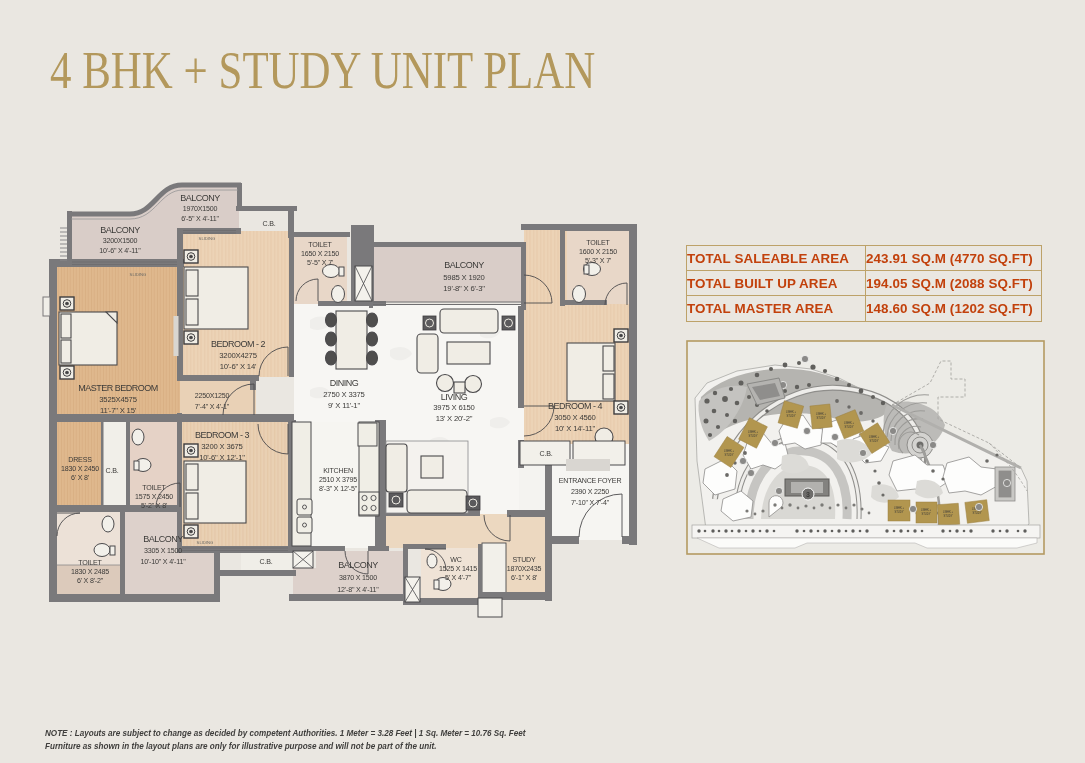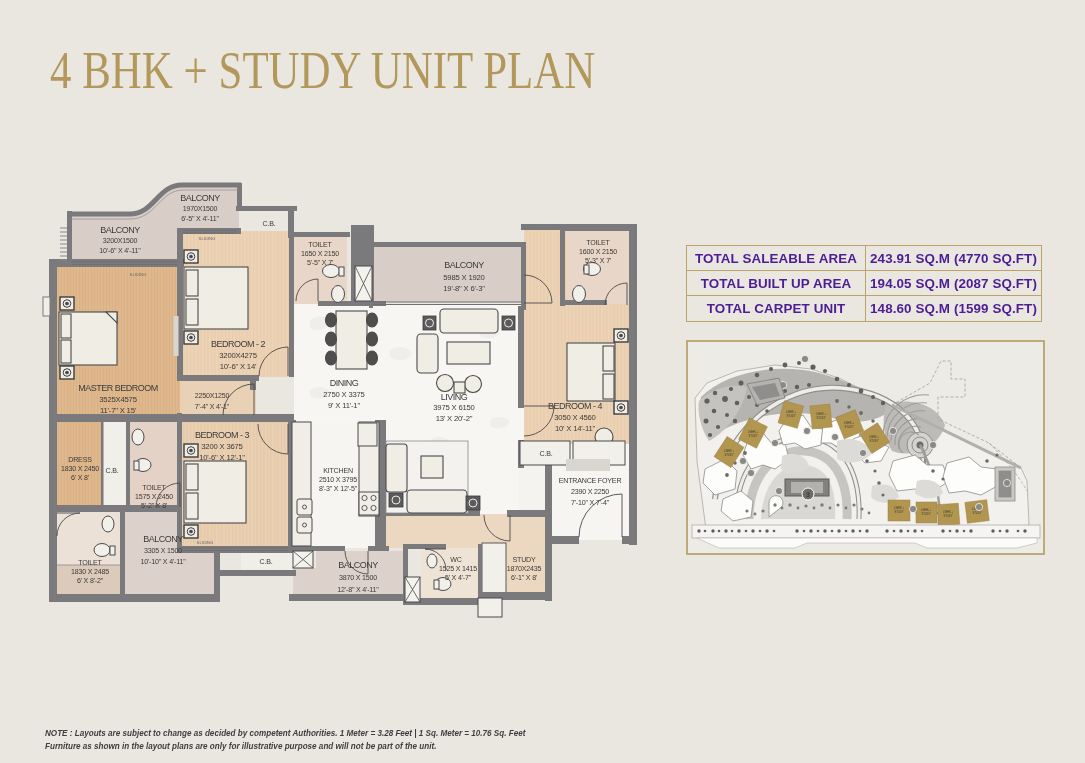--- a/index.html
+++ b/index.html
@@ -1,19 +1,19 @@
 <!DOCTYPE html>
 <html><head>
 <meta charset="utf-8">
 <style>
   html,body{margin:0;padding:0;}
   body{width:1085px;height:763px;background:#eae7e1;overflow:hidden;position:relative;font-family:"Liberation Sans",sans-serif;}
   .title{position:absolute;left:50px;top:44px;font-family:"Liberation Serif",serif;font-size:53px;color:#b3985c;white-space:nowrap;letter-spacing:0px;line-height:1;transform:scaleX(0.81);transform-origin:0 0;}
   .areatable{position:absolute;left:686px;top:245px;width:356px;border-collapse:collapse;table-layout:fixed;}
-  .areatable td{border:1.4px solid #bda269;font-size:13.4px;color:#4c1d95;text-align:center;height:24.2px;font-weight:bold;letter-spacing:0.1px;padding:0;white-space:nowrap;}
+  .areatable td{border:1.4px solid #bda269;font-size:13.4px;color:#c2410c;text-align:left;height:24.2px;font-weight:bold;letter-spacing:0.1px;padding:0;white-space:nowrap;}
   .note{position:absolute;left:45px;top:726px;font-size:9.6px;font-style:italic;color:#3f3e3c;line-height:13.2px;font-weight:bold;transform:scaleX(0.845);transform-origin:0 0;white-space:nowrap;}
   svg{position:absolute;left:0;top:0;}
   text{font-family:"Liberation Sans",sans-serif;fill:#3c3b39;}
   .rl{font-size:9px;letter-spacing:-0.5px;text-anchor:middle;}
   .rs{font-size:7.7px;letter-spacing:-0.2px;text-anchor:middle;}
   .sm{font-size:7.1px;letter-spacing:-0.2px;text-anchor:middle;}
   .tiny{font-size:4.2px;text-anchor:middle;fill:#6a6965;}
 </style>
 </head>
 <body>
@@ -21,25 +21,25 @@
 <div class="title">4 BHK + STUDY UNIT PLAN</div>
 
 <table class="areatable">
 <tbody>
       <tr>
         <td style="width:178px">TOTAL SALEABLE AREA</td>
         <td>243.91 SQ.M (4770 SQ.FT)</td>
       </tr>
 <tr>
         <td>TOTAL BUILT UP AREA</td>
-        <td>194.05 SQ.M (2087 SQ.FT)</td>
+        <td>194.05 SQ.M (2088 SQ.FT)</td>
       </tr>
 <tr>
-        <td>TOTAL CARPET UNIT</td>
-        <td>148.60 SQ.M (1599 SQ.FT)</td>
+        <td>TOTAL MASTER AREA</td>
+        <td>148.60 SQ.M (1202 SQ.FT)</td>
       </tr>
 </tbody>
   </table>
 
 <svg width="1085" height="763" viewBox="0 0 1085 763">
 <defs>
 <pattern id="wgd" width="6" height="12" patternUnits="userSpaceOnUse">
         <rect width="6" height="12" fill="#dfb88d"></rect>
         <path d="M1.5,0 V12 M4.2,0 V12" stroke="#d7ac80" stroke-width="0.7"></path>
       </pattern>

